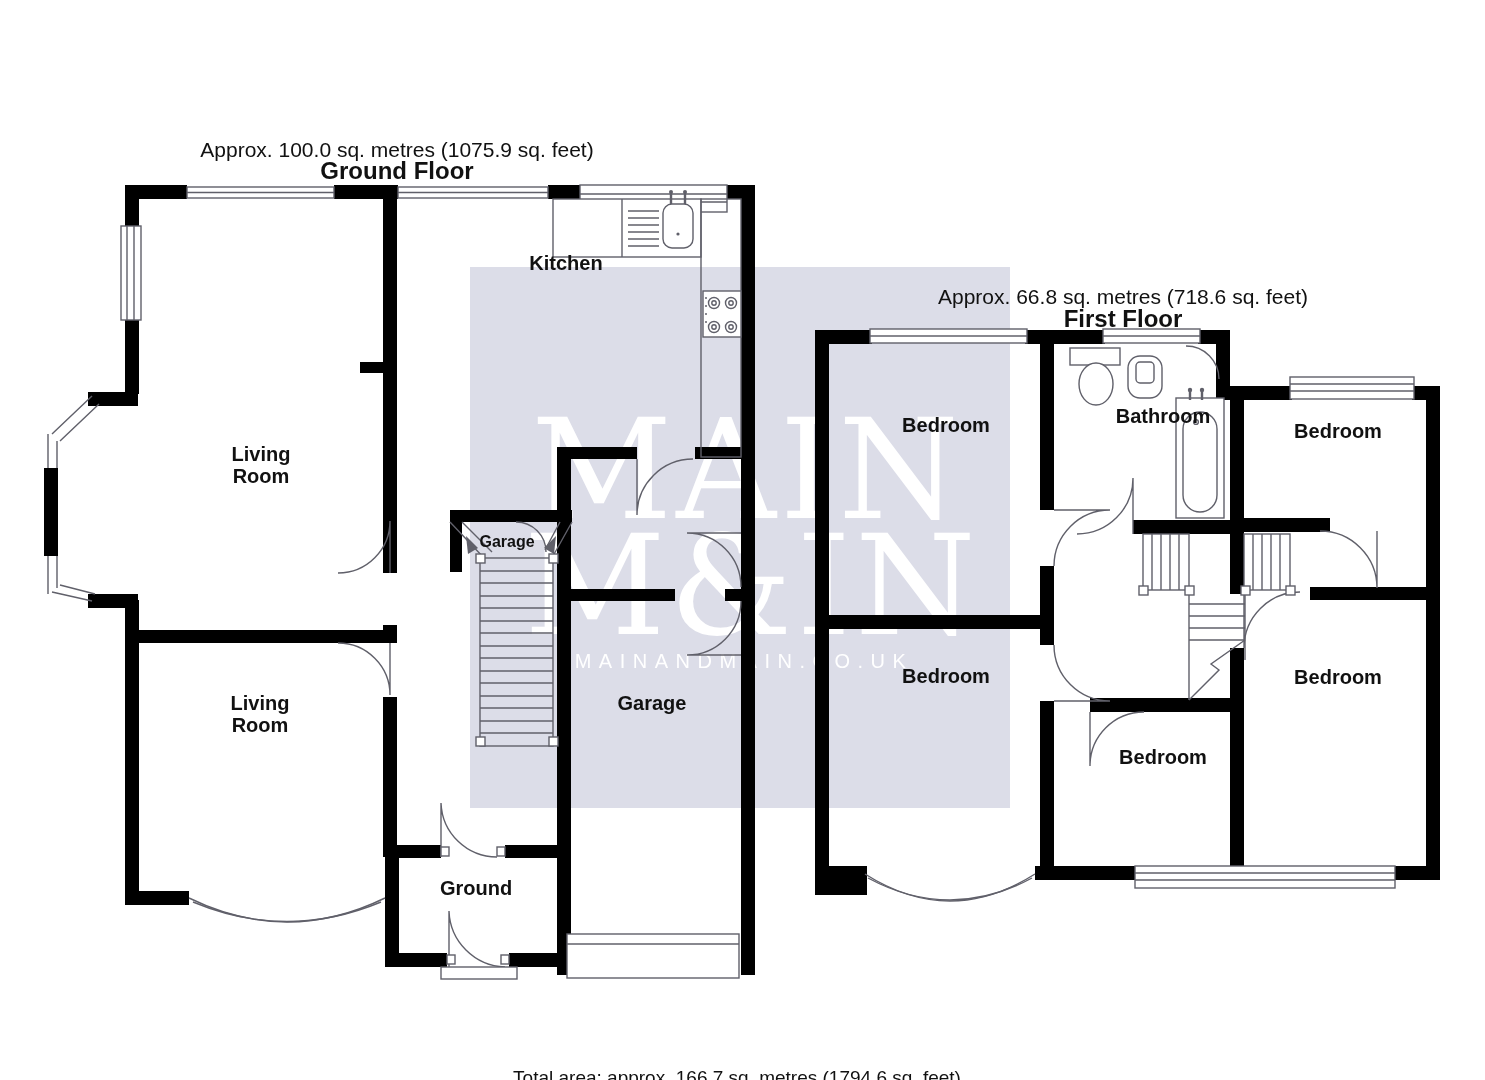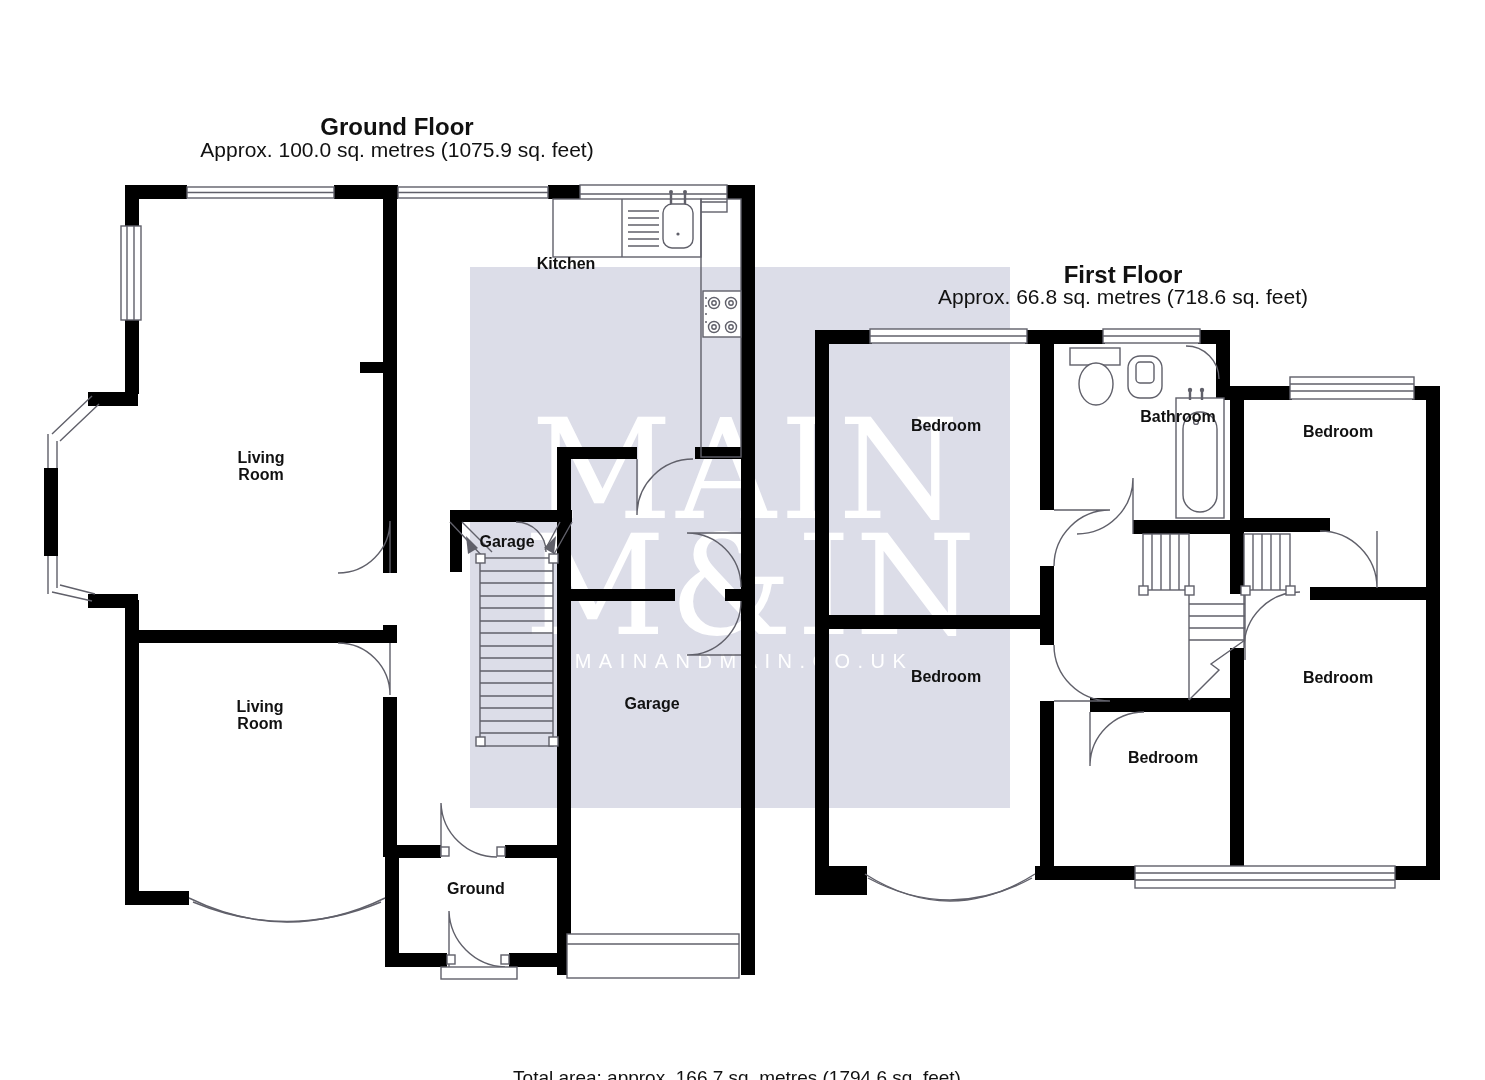--- a/index.html
+++ b/index.html
@@ -18,26 +18,26 @@
     font-family:"DejaVu Serif","Liberation Serif",serif;font-size:138px;line-height:1;letter-spacing:4px;white-space:nowrap;}
   .wm-url{position:absolute;transform:translateX(-50%);color:var(--watermark-text);
     font-family:"Liberation Sans",sans-serif;font-size:20px;letter-spacing:7.5px;white-space:nowrap;}
   
   #plan{position:absolute;left:0;top:0;}
   .wall{fill:var(--wall);stroke:none;}
   .ln{fill:none;stroke:var(--line);stroke-width:1.4;}
   .wln{fill:#ffffff;stroke:var(--line);stroke-width:1.4;}
   .dot{fill:var(--line);stroke:none;}
   
-  .room-label{position:absolute;transform:translate(-50%,-50%);font-weight:bold;font-size:16px;
+  .room-label{position:absolute;transform:translate(-50%,-50%);font-weight:bold;font-size:20px;
     color:var(--label);text-align:center;line-height:1.08;white-space:nowrap;}
   .room-label.small{font-size:16px;}
   .room-label.wrap{white-space:normal;width:90px;}
   .plan-title{position:absolute;transform:translate(-50%,-50%);font-weight:bold;font-size:24px;
-    color:var(--label);white-space:nowrap;}
+    color:var(--label);white-space:nowrap;margin-top:44px;}
   .plan-sub{position:absolute;transform:translate(-50%,-50%);font-size:21px;color:var(--label);white-space:nowrap;}
   .footer-line{position:absolute;transform:translate(-50%,-50%);font-size:19px;color:var(--label);white-space:nowrap;margin-top:39px;}
   .footer-line.bold{font-weight:bold;}
 </style>
 </head>
 <body>
 
 <div id="canvas">
 
   <div class="wm-square"></div>
@@ -262,21 +262,21 @@
   <div class="room-label wrap" style="left:261px;top:466px;">Living Room</div>
   <div class="room-label wrap" style="left:260px;top:715px;">Living Room</div>
   <div class="room-label small" style="left:507px;top:542px;">Garage</div>
   <div class="room-label" style="left:652px;top:704px;text-align:center;">Garage</div>
   <div class="room-label" style="left:476px;top:889px;">Ground</div>
 
   <div class="plan-title" style="left:1123px;top:275px;">First Floor</div>
   <div class="plan-sub" style="left:1123px;top:297px;">Approx. 66.8 sq. metres (718.6 sq. feet)</div>
 
   <div class="room-label" style="left:946px;top:426px;">Bedroom</div>
-  <div class="room-label" style="left:1163px;top:417px;margin-left:15px;">Bathroom</div>
+  <div class="room-label" style="left:1163px;top:417px;">Bathroom</div>
   <div class="room-label" style="left:1338px;top:432px;">Bedroom</div>
   <div class="room-label" style="left:946px;top:677px;">Bedroom</div>
   <div class="room-label" style="left:1163px;top:758px;">Bedroom</div>
   <div class="room-label" style="left:1338px;top:678px;">Bedroom</div>
 
   <div class="footer-line" style="left:737px;top:1039px;">Total area: approx. 166.7 sq. metres (1794.6 sq. feet)</div>
   <div class="footer-line bold" style="left:737px;top:1067px;">4 Lea Road</div>
 
 </div>
 

